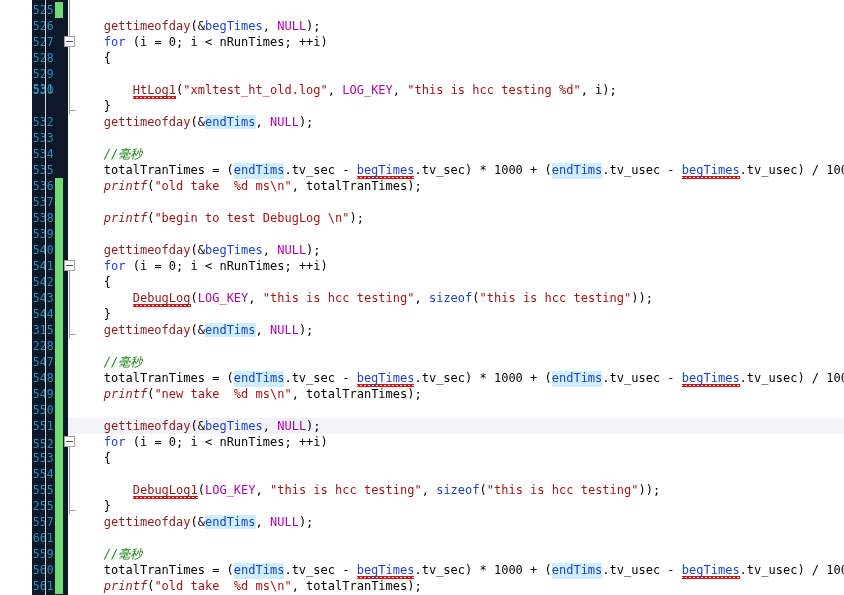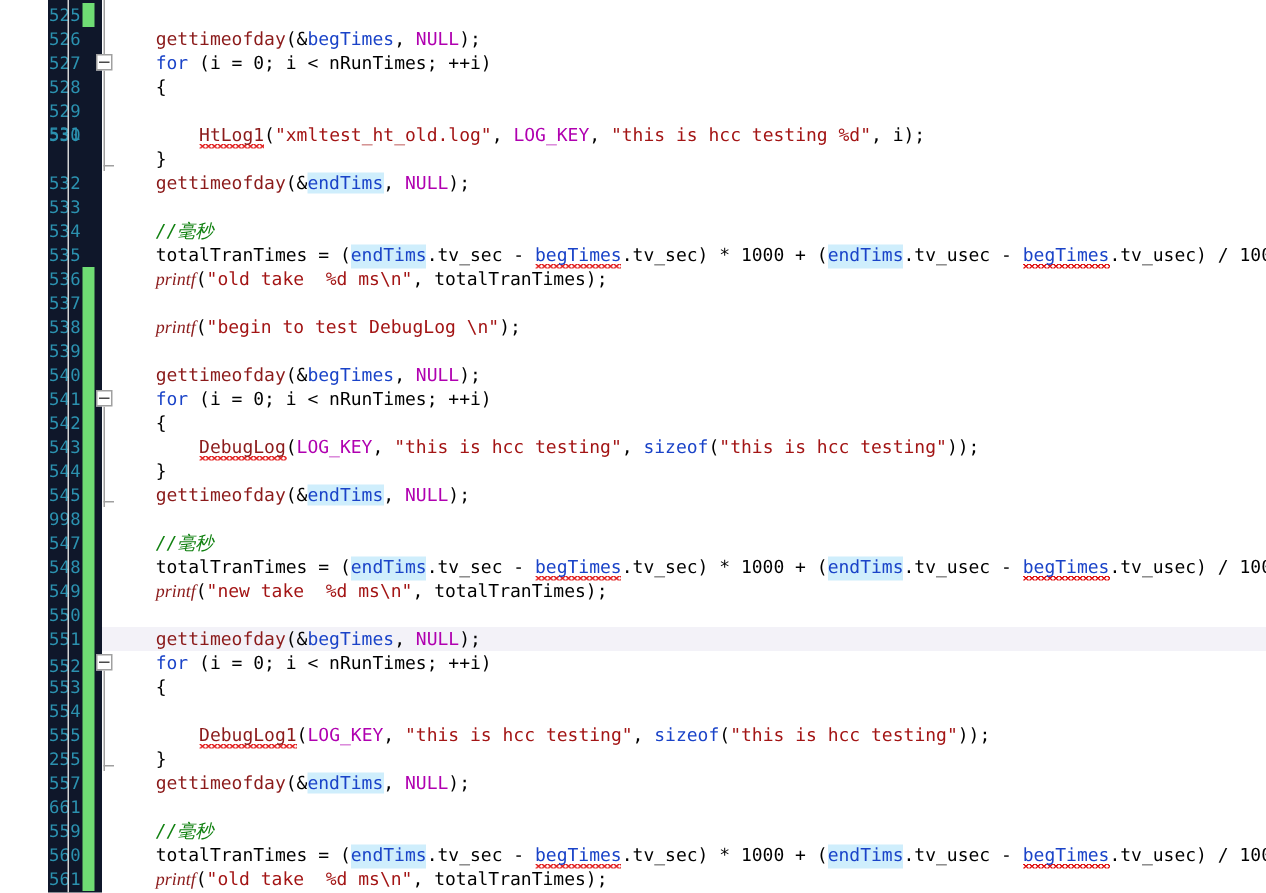--- a/index.html
+++ b/index.html
@@ -132,21 +132,21 @@
     color: #000000;
   }
   
   .t-plain  { color: #000000; }
   .t-func   { color: #8b1a1a; }
   .t-var    { color: #1a43c8; text-align: right; }
   .t-kw     { color: #1a43c8; }
   .t-macro  { color: #b000b0; }
   .t-str    { color: #a31515; }
   .t-cmt    { color: #108010; font-style: italic; }
-  .t-italic { font-style: italic; font-family: Liberation Serif, serif; }
+  .t-italic { font-style: italic; }
   .t-op     { color: #000000; }
   
   .squig {
     position: relative;
     text-decoration: none;
     background-repeat: repeat-x;
     background-position: left bottom;
     background-size: 4px 3px;
     background-image:
       linear-gradient(45deg, transparent 40%, #e01010 40%, #e01010 60%, transparent 60%),
@@ -219,22 +219,22 @@
         <div class="lnum" style="top: 162px;">535</div>
         <div class="lnum" style="top: 178px;">536</div>
         <div class="lnum" style="top: 194px;">537</div>
         <div class="lnum" style="top: 210px;">538</div>
         <div class="lnum" style="top: 226px;">539</div>
         <div class="lnum" style="top: 242px;">540</div>
         <div class="lnum" style="top: 258px;">541</div>
         <div class="lnum" style="top: 274px;">542</div>
         <div class="lnum" style="top: 290px;">543</div>
         <div class="lnum" style="top: 306px;">544</div>
-        <div class="lnum" style="top: 322px;">545</div>
-        <div class="lnum" style="top: 338px;">998</div>
+        <div class="lnum" style="top: 322px;">315</div>
+        <div class="lnum" style="top: 338px;">228</div>
         <div class="lnum" style="top: 354px;">547</div>
         <div class="lnum" style="top: 370px;">548</div>
         <div class="lnum" style="top: 386px;">549</div>
         <div class="lnum" style="top: 402px;">550</div>
         <div class="lnum" style="top: 418px;">551</div>
         <div class="lnum" style="top: 436px;">552</div>
         <div class="lnum" style="top: 450px;">553</div>
         <div class="lnum" style="top: 466px;">554</div>
         <div class="lnum" style="top: 482px;">555</div>
         <div class="lnum" style="top: 498px;">255</div>

